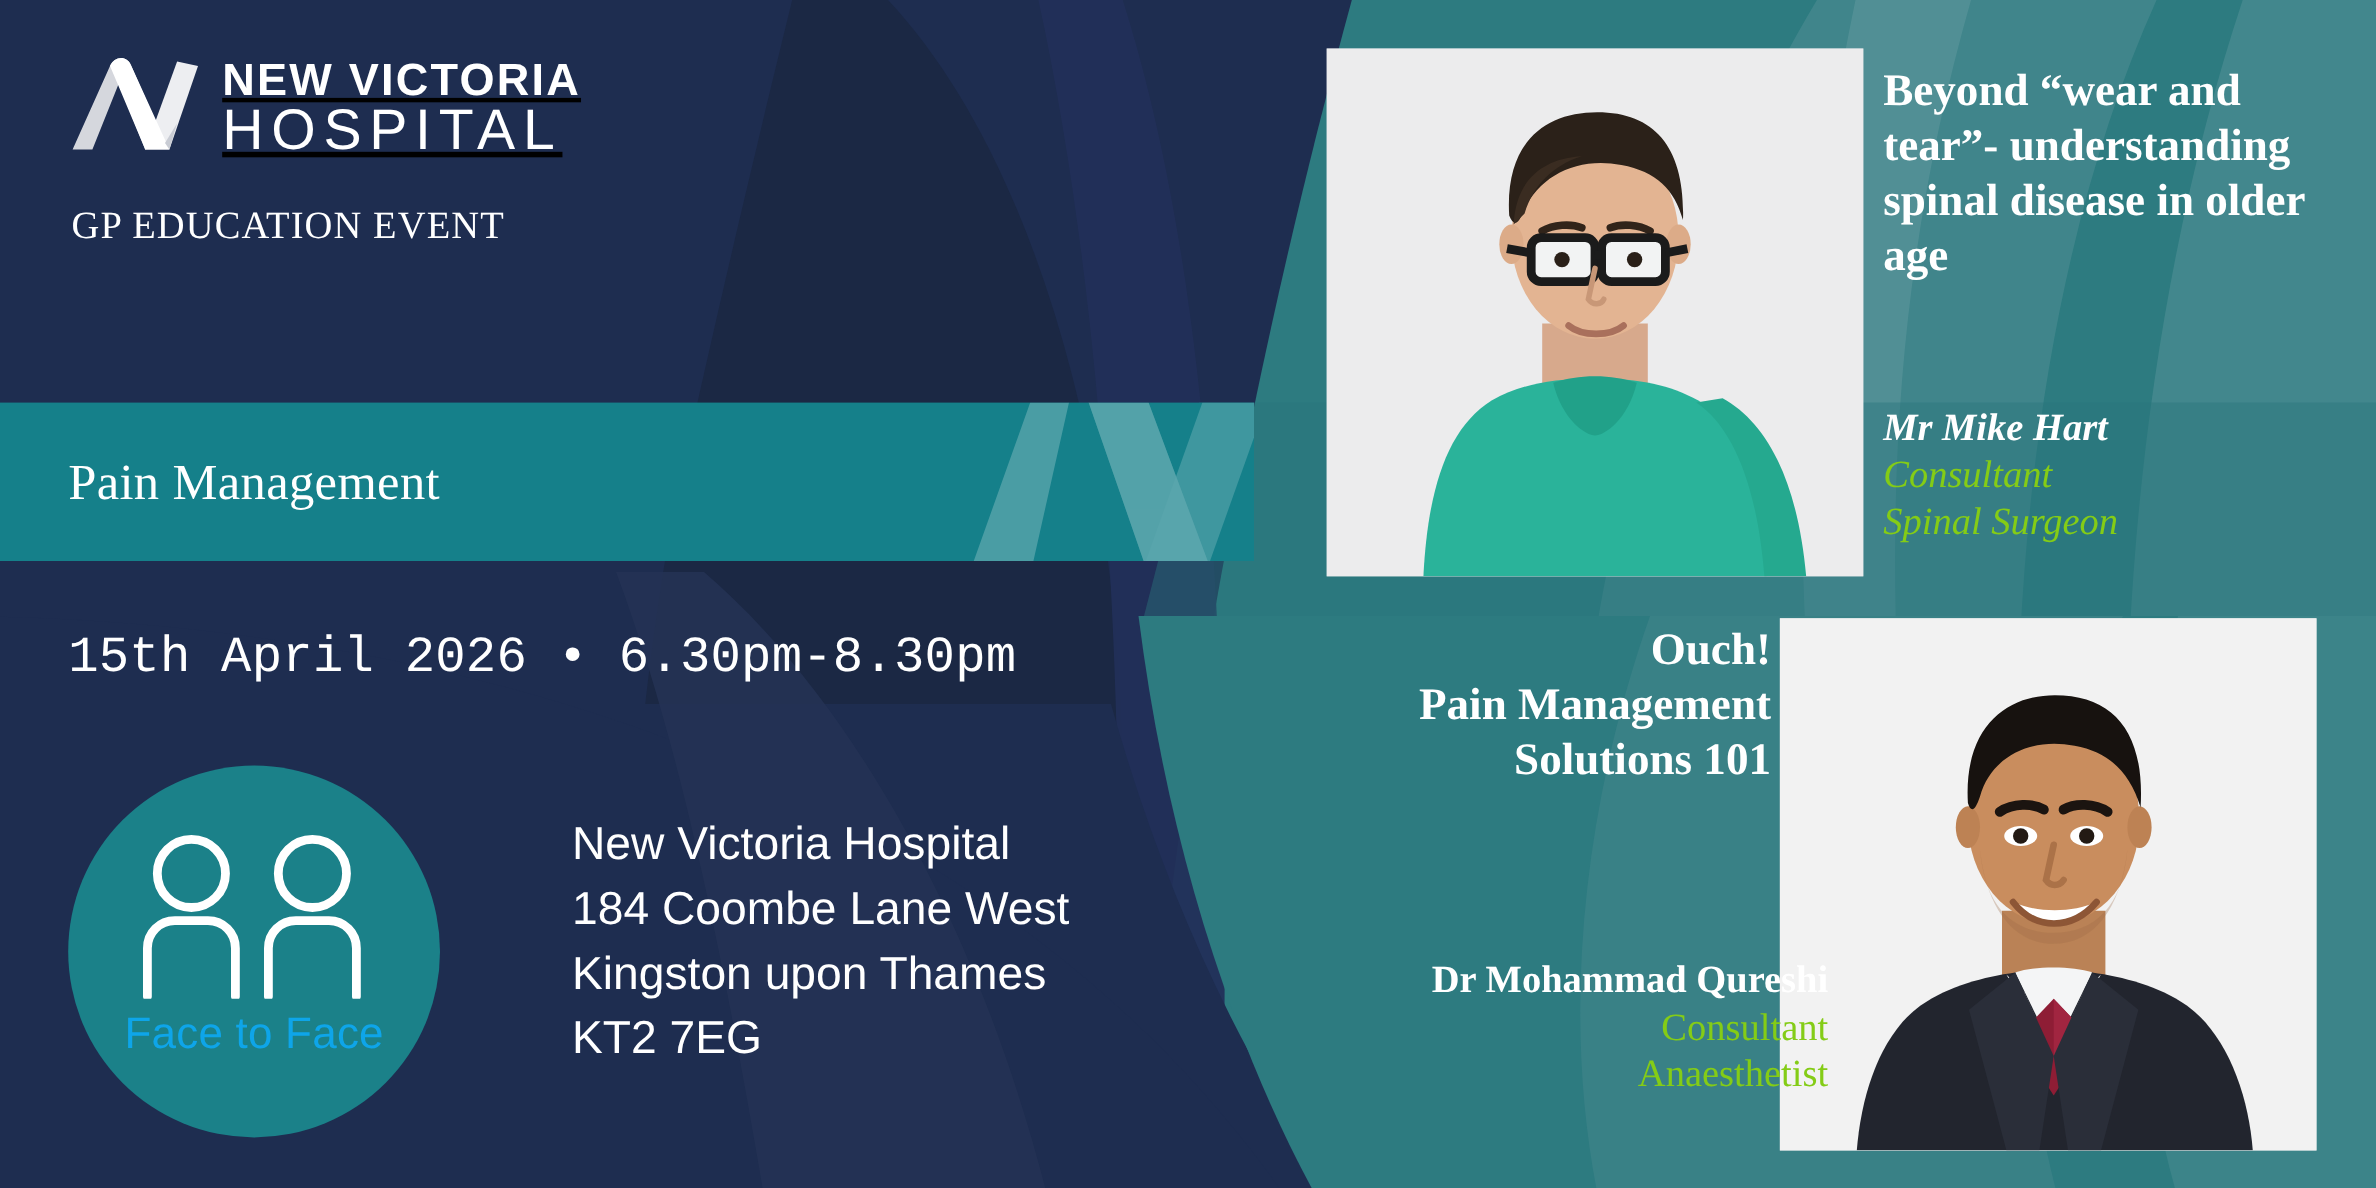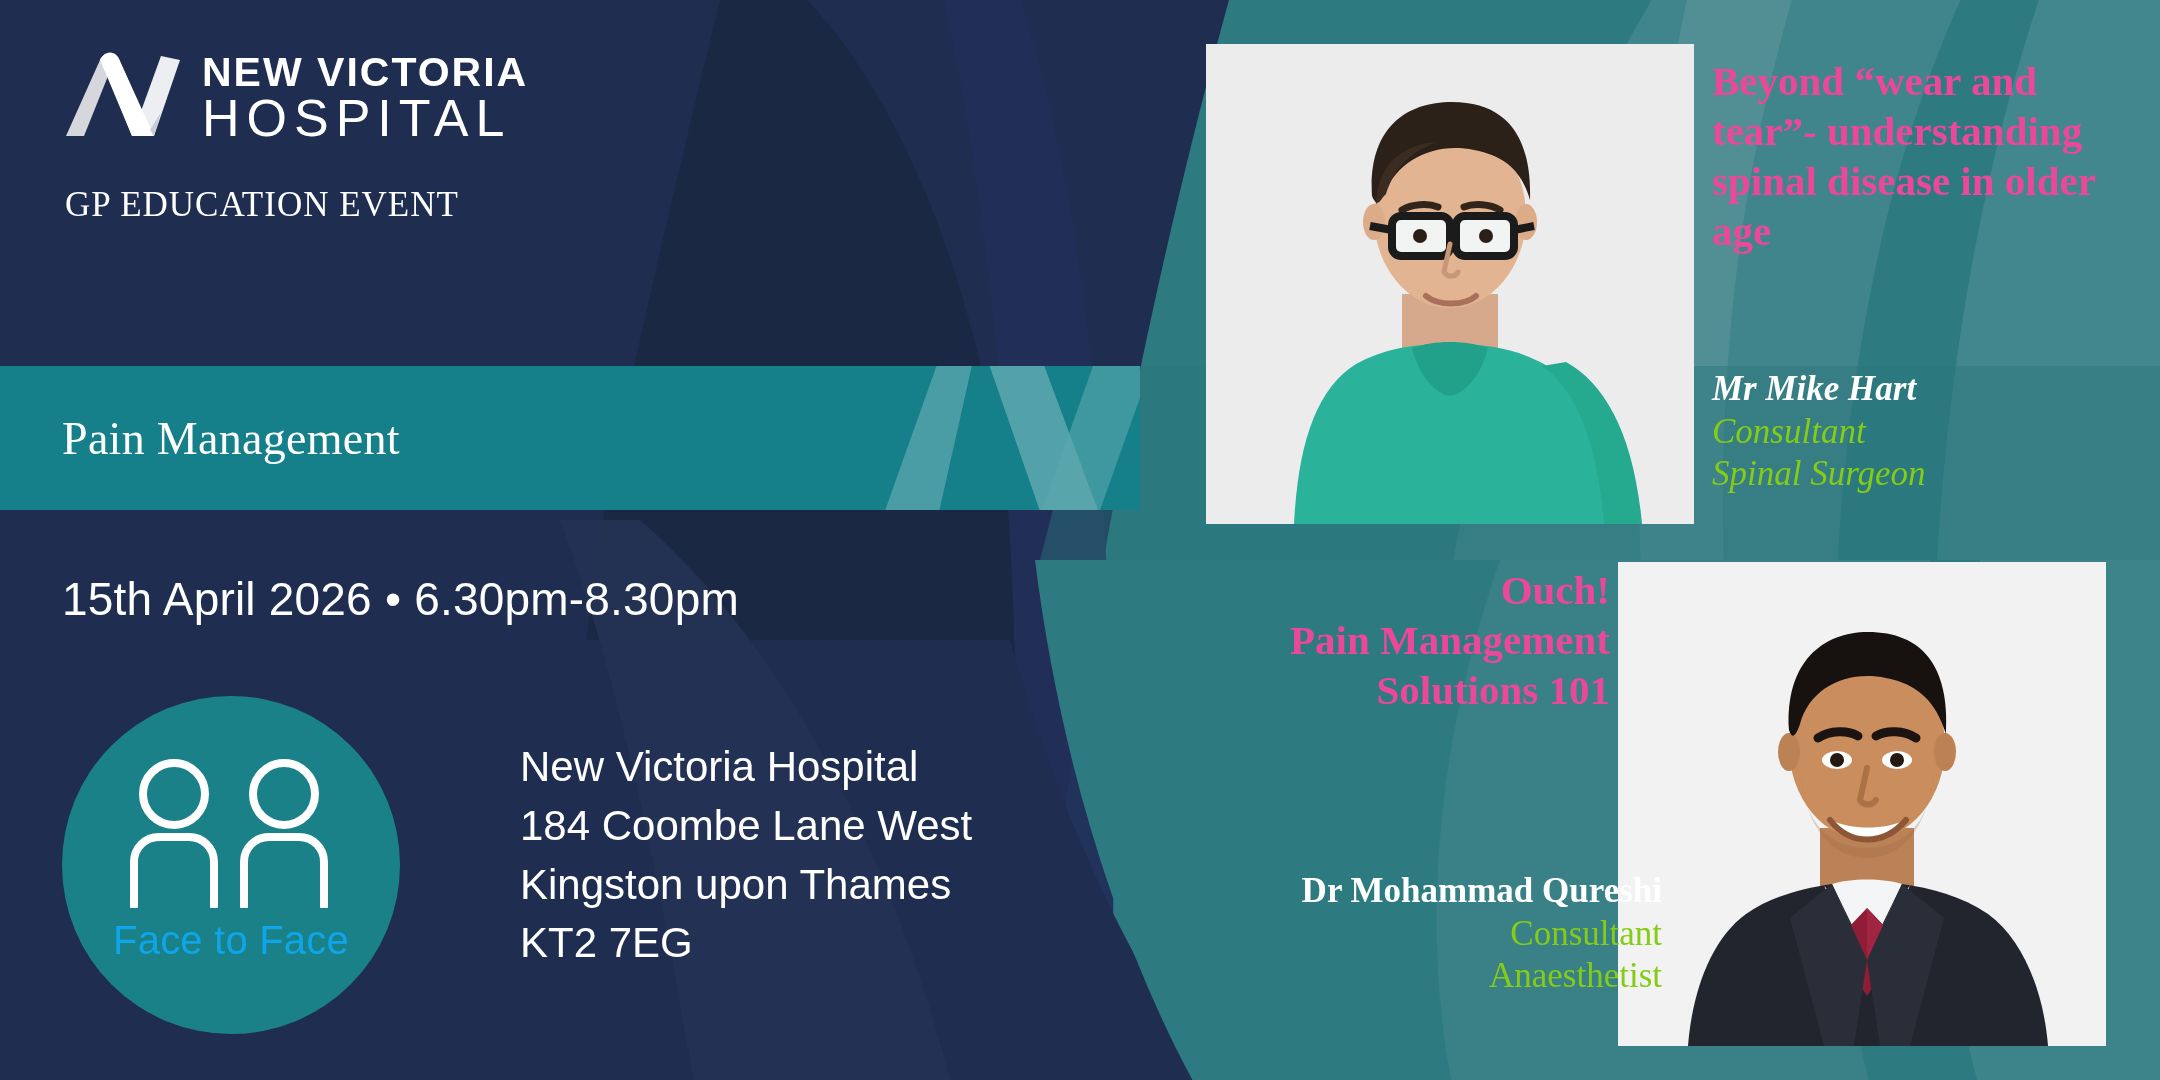--- a/index.html
+++ b/index.html
@@ -7,21 +7,21 @@
     position:relative;width:2160px;height:1080px;overflow:hidden;
     background:#1e2d50;
     font-family:"Liberation Serif", serif;
     -webkit-font-smoothing:antialiased;
   }
   .layer{position:absolute;top:0;left:0;width:2160px;height:1080px;}
   svg.layer{display:block;}
 
   
   #logo-block{position:absolute;left:62px;top:48px;width:470px;}
-  #logo-row{display:flex;align-items:flex-start;gap:18px;}
+  #logo-row{display:flex;align-items:flex-start;gap:18px;text-decoration:underline;}
   #logo-mark{width:122px;height:92px;flex:0 0 122px;}
   #logo-words{padding-top:4px;}
   .logo-line1{
     font-family:"Liberation Sans", sans-serif;
     font-size:41px;letter-spacing:2.0px;color:#ffffff;line-height:0.98;font-weight:700;
   }
   .logo-line2{
     font-family:"Liberation Sans", sans-serif;
     font-size:52px;letter-spacing:7.0px;color:#ffffff;line-height:1.02;font-weight:400;
   }
@@ -40,21 +40,21 @@
   #band-title{
     position:absolute;left:62px;top:366px;height:144px;
     display:flex;align-items:center;
     font-family:"Liberation Serif", serif;
     font-size:46px;color:#ffffff;letter-spacing:0.3px;
   }
 
   
   #date-line{
     position:absolute;left:62px;top:572px;
-    font-family:Liberation Sans, sans-serif;
+    font-family:Liberation Mono, monospace;
     font-size:46px;color:#ffffff;letter-spacing:0.2px;white-space:nowrap;
   }
 
   
   #f2f-badge{
     position:absolute;left:62px;top:696px;width:338px;height:338px;
   }
   #f2f-circle{
     position:absolute;left:0;top:0;width:338px;height:338px;border-radius:50%;
     background:#1b8189;
@@ -76,21 +76,21 @@
   
   #photo1{
     position:absolute;left:1206px;top:44px;width:488px;height:480px;
     background:#ececed;overflow:hidden;
   }
   #speaker1-text{
     position:absolute;left:1712px;top:56px;width:420px;
   }
   .talk-title{
     font-family:"Liberation Serif", serif;font-weight:700;
-    font-size:41px;line-height:1.22;color:#ec4899;
+    font-size:41px;line-height:1.22;color:#ffffff;
   }
   .spk-name{
     font-family:"Liberation Serif", serif;font-weight:700;
     font-size:35px;line-height:1.22;color:#ffffff;
   }
   .spk-role{
     font-family:"Liberation Serif", serif;font-weight:400;
     font-size:35px;line-height:1.22;color:#84cc16;
   }
   #speaker1-name-block{position:absolute;left:1712px;top:368px;width:430px;font-style:italic;}

